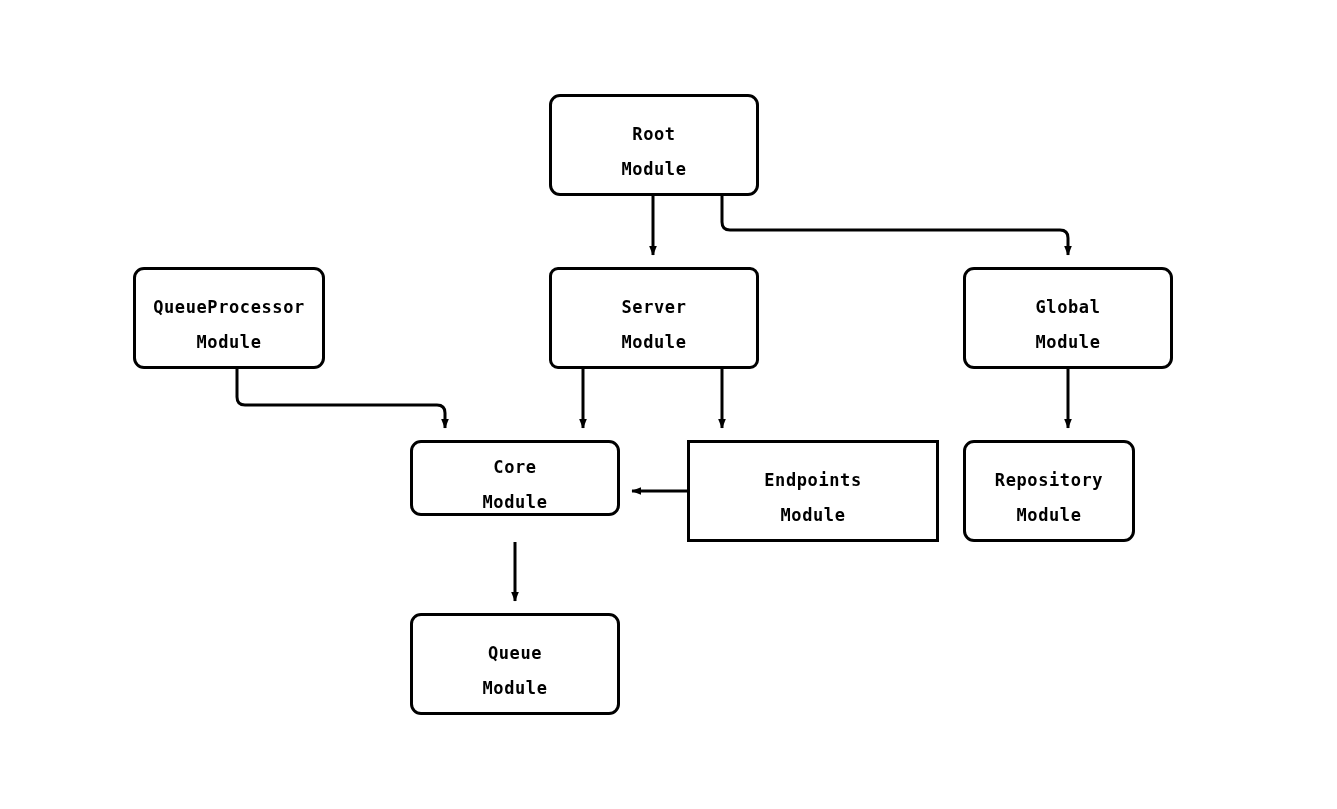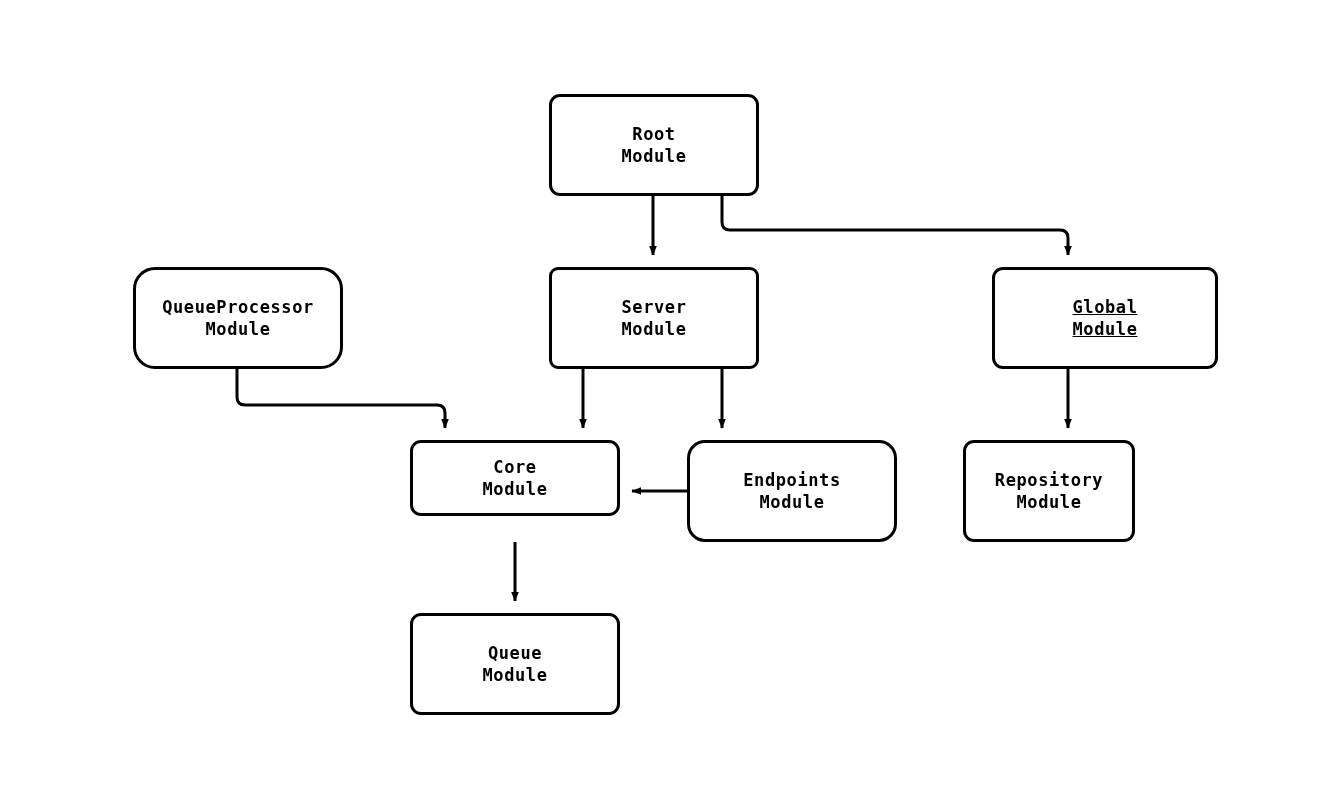--- a/index.html
+++ b/index.html
@@ -40,20 +40,21 @@
     z-index: 2;
   }
   .node-line {
     font-family: "DejaVu Sans Mono", "Liberation Mono", monospace;
     font-size: 17px;
     font-weight: 700;
     line-height: 22px;
     color: #000000;
     letter-spacing: 0.6px;
     white-space: nowrap;
+    margin-top: 13px;
   }
 </style>
 </head>
 <body>
 
 <div id="diagram-canvas">
 
   <svg id="edge-layer" viewBox="0 0 1337 809" xmlns="http://www.w3.org/2000/svg">
     <defs>
       <marker id="arrowhead" markerWidth="10" markerHeight="8" refX="9.4" refY="4" orient="auto" markerUnits="userSpaceOnUse">
@@ -70,41 +71,41 @@
         <path d="M 1068 369 L 1068 428" marker-end="url(#arrowhead)"></path>
         <path d="M 515 542 L 515 601" marker-end="url(#arrowhead)"></path>
       </g>
   </svg>
 
   <div class="node" style="left: 549px; top: 94px; width: 210px; height: 102px; border-radius: 11px; border-width: 3px; border-color: rgb(0, 0, 0); background: rgb(255, 255, 255);">
     <div class="node-line">Root</div>
     <div class="node-line">Module</div>
   </div>
 
-  <div class="node" style="left: 133px; top: 267px; width: 210px; height: 102px; border-radius: 22px; border-width: 3px; border-color: rgb(0, 0, 0); background: rgb(255, 255, 255);">
+  <div class="node" style="left: 133px; top: 267px; width: 192px; height: 102px; border-radius: 11px; border-width: 3px; border-color: rgb(0, 0, 0); background: rgb(255, 255, 255);">
     <div class="node-line">QueueProcessor</div>
     <div class="node-line">Module</div>
   </div>
 
   <div class="node" style="left: 549px; top: 267px; width: 210px; height: 102px; border-radius: 9px; border-width: 3px; border-color: rgb(0, 0, 0); background: rgb(255, 255, 255);">
     <div class="node-line">Server</div>
     <div class="node-line">Module</div>
   </div>
 
-  <div class="node" style="left: 992px; top: 267px; width: 226px; height: 102px; border-radius: 11px; border-width: 3px; border-color: rgb(0, 0, 0); background: rgb(255, 255, 255); text-decoration: underline;">
+  <div class="node" style="left: 963px; top: 267px; width: 210px; height: 102px; border-radius: 11px; border-width: 3px; border-color: rgb(0, 0, 0); background: rgb(255, 255, 255);">
     <div class="node-line">Global</div>
     <div class="node-line">Module</div>
   </div>
 
   <div class="node" style="left: 410px; top: 440px; width: 210px; height: 76px; border-radius: 11px; border-width: 3px; border-color: rgb(0, 0, 0); background: rgb(255, 255, 255);">
     <div class="node-line">Core</div>
     <div class="node-line">Module</div>
   </div>
 
-  <div class="node" style="left: 687px; top: 440px; width: 210px; height: 102px; border-radius: 18px; border-width: 3px; border-color: rgb(0, 0, 0); background: rgb(255, 255, 255);">
+  <div class="node" style="left: 687px; top: 440px; width: 252px; height: 102px; border-radius: 0; border-width: 3px; border-color: rgb(0, 0, 0); background: rgb(255, 255, 255);">
     <div class="node-line">Endpoints</div>
     <div class="node-line">Module</div>
   </div>
 
   <div class="node" style="left: 963px; top: 440px; width: 172px; height: 102px; border-radius: 11px; border-width: 3px; border-color: rgb(0, 0, 0); background: rgb(255, 255, 255);">
     <div class="node-line">Repository</div>
     <div class="node-line">Module</div>
   </div>
 
   <div class="node" style="left: 410px; top: 613px; width: 210px; height: 102px; border-radius: 11px; border-width: 3px; border-color: rgb(0, 0, 0); background: rgb(255, 255, 255);">

